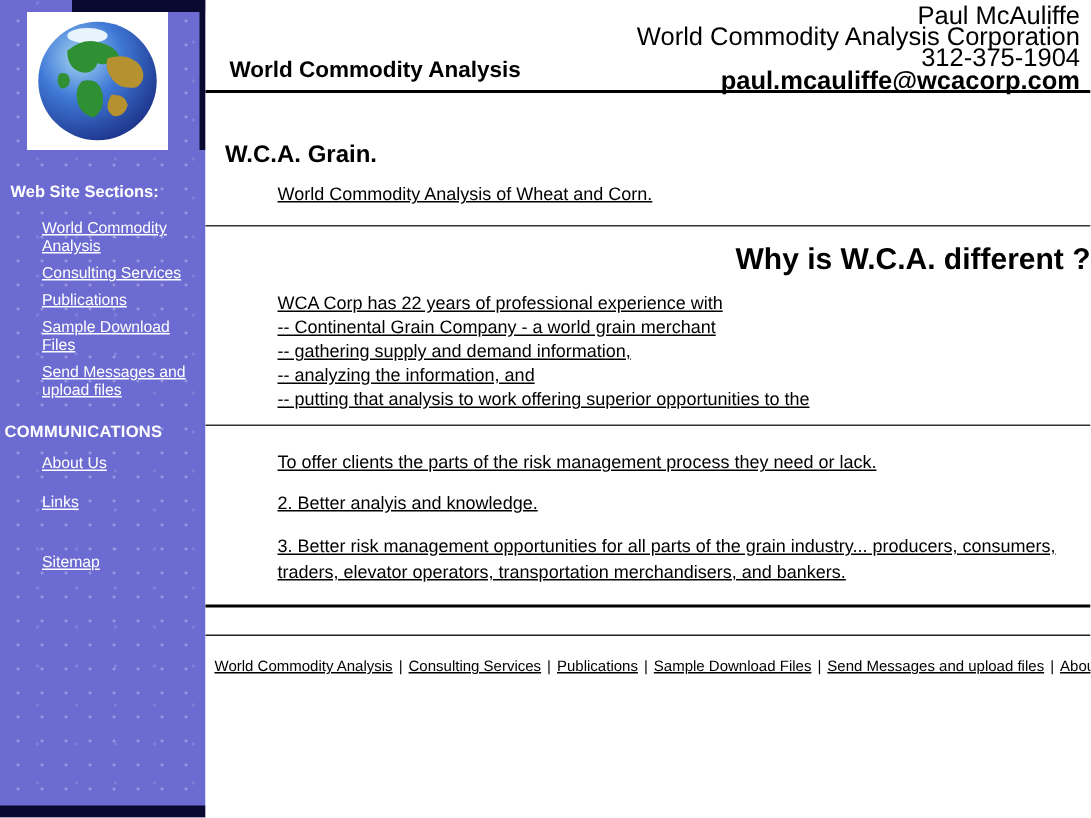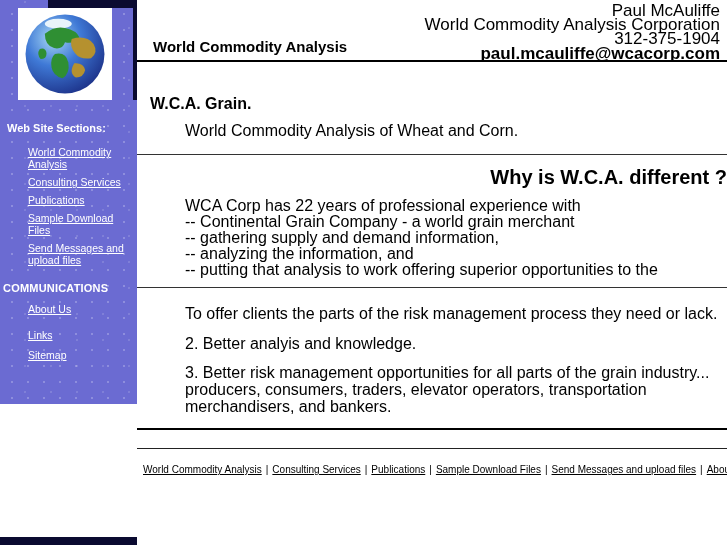--- a/index.html
+++ b/index.html
@@ -2,21 +2,21 @@
 <html><head>
 <meta charset="utf-8">
 <style>
   html,body{margin:0;padding:0;}
   body{
     width:727px;height:545px;position:relative;overflow:hidden;
     background:#ffffff;font-family:"Liberation Sans",sans-serif;color:#000;
   }
   
   .sidebar{
-    position:absolute;left:0;top:0;width:137px;height:404px;
+    position:absolute;left:0;top:0;width:137px;height:545px;
     background-color:#6b6bd2;
     background-image:
       radial-gradient(circle, rgba(255,255,255,.28) .6px, transparent 1.4px),
       radial-gradient(circle, rgba(255,255,255,.16) .6px, transparent 1.4px);
     background-size:16px 16px,26px 26px;
     background-position:4px 6px,12px 15px;
   }
   .dark-top{position:absolute;left:48px;top:0;width:89px;height:8px;background:#0a0a30;}
   .dark-right{position:absolute;left:133px;top:0;width:4px;height:100px;background:#0a0a30;}
   .dark-bottom{position:absolute;left:0;top:537px;width:137px;height:8px;background:#0a0a30;}
@@ -26,31 +26,31 @@
   }
   .side-body{position:absolute;left:0;top:122px;width:137px;}
   .side-heading{color:#fff;font-weight:bold;font-size:11px;margin:0 0 12px 7px;}
   .side-heading.comm{margin:16px 0 9px 3px;letter-spacing:.2px;}
   .side-links{margin-left:28px;}
   .side-links a{
     display:block;color:#fff;font-size:10.5px;line-height:12px;
     text-decoration:underline;margin-bottom:6px;width:102px;
   }
   .side-links a.gap-lg{margin-bottom:14px;}
-  .side-links a.gap-xl{margin-bottom:8px;}
+  .side-links a.gap-xl{margin-bottom:28px;}
   
   .content{position:absolute;left:137px;top:0;width:590px;height:545px;background:#fff;}
   .hdr{position:relative;height:60px;border-bottom:2px solid #000;}
   .page-title{position:absolute;left:16px;top:38px;font-size:15px;font-weight:bold;}
   .contact{position:absolute;right:7px;top:4px;text-align:right;font-size:17px;line-height:14px;}
   .contact .email{font-weight:bold;text-decoration:underline;color:#000;display:inline-block;margin-top:1px;}
   .h-corp{margin:33px 0 0 13px;font-size:16px;font-weight:bold;}
   .h-why{margin:11px 0 0 13px;font-size:20px;font-weight:bold;text-align:right;}
   .indent{margin-left:48px;}
-  .txt{font-size:16px;}
+  .txt{font-size:12px;text-decoration:underline;}
   .tagline{margin-top:9px;}
   .para{margin-top:13px;line-height:17px;max-width:520px;}
   .lines{margin-top:9px;line-height:16px;}
   .lines div{display:block;}
   .intro{margin-top:17px;}
   .item{margin-top:12px;line-height:17px;max-width:542px;}
   hr{border:none;margin:0;}
   .hr-thin{border-top:1px solid #333;margin-top:14px;}
   .hr-thin2{border-top:1px solid #333;margin-top:9px;}
   .hr-thick{border-top:2px solid #000;margin-top:13px;}

